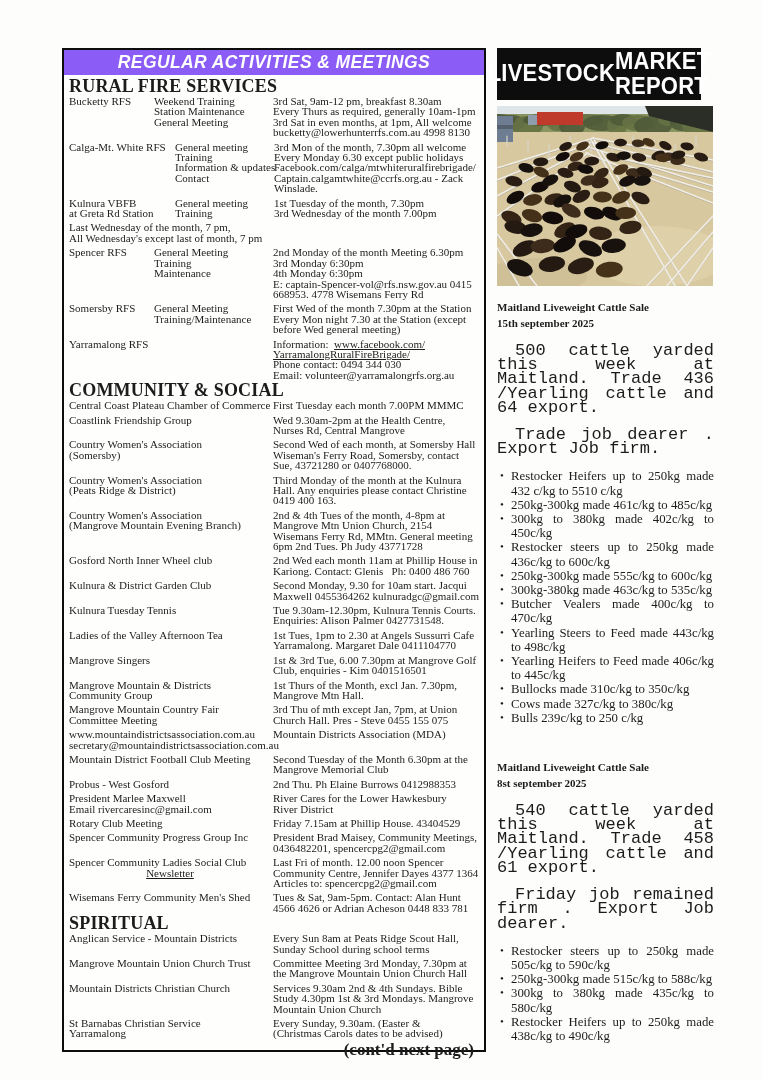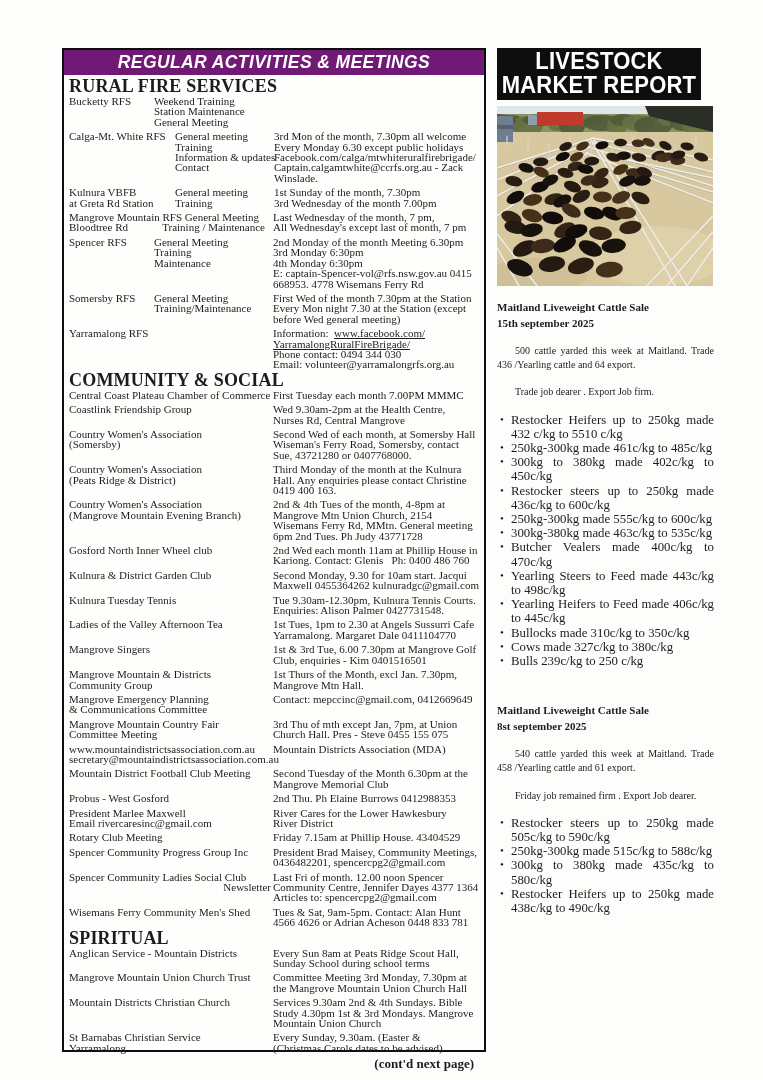--- a/index.html
+++ b/index.html
@@ -9,63 +9,63 @@
     font-family:"Liberation Serif","DejaVu Serif",serif;
     color:#1c1c1c;
     -webkit-font-smoothing:antialiased;
   }
   
   .left-box{
     position:absolute;left:62px;top:48px;width:424px;height:1004px;
     border:2px solid #0d0d0d;background:#fefefc;box-sizing:border-box;
   }
   .left-title{
-    background:#701a75;color:#fff;height:25px;line-height:25px;
+    background:#8b5cf6;color:#fff;height:25px;line-height:25px;
     text-align:center;font-family:"Liberation Sans","DejaVu Sans",sans-serif;
     font-weight:bold;font-style:italic;font-size:17.5px;letter-spacing:.4px;
     transform-origin:center;white-space:nowrap;
   }
   .left-content{padding:2px 4px 0 5px;font-size:11px;line-height:10.4px;}
   .sec-header{
     font-weight:bold;font-size:18px;line-height:13px;
     letter-spacing:.2px;margin:3px 0 3px 0;
   }
   .row{display:grid;margin-bottom:4px;column-gap:2px;}
   .row.a{grid-template-columns:83px 117px 1fr;}
   .row.b{grid-template-columns:104px 97px 1fr;}
   .row.w{grid-template-columns:202px 1fr;}
   .cell{min-width:0;}
   .line{white-space:nowrap;}
   .line.split{display:flex;justify-content:space-between;padding-right:6px;}
-  .line.center{text-align:right;white-space:normal;}
+  .line.center{text-align:center;white-space:normal;text-decoration:underline;}
   .u-link{text-decoration:underline;}
   .contd{
-    text-align:right;font-weight:bold;font-size:13px;
+    text-align:right;font-weight:bold;font-size:17px;
     padding:2px 6px 0 0;font-family:"Liberation Serif",serif;
   }
   .page-num{
     position:absolute;left:370px;top:1094px;font-size:13px;
   }
   
   .right-col{position:absolute;left:497px;top:48px;width:217px;}
   .lm-header{
     background:#0d0d0d;color:#fff;width:204px;height:52px;
-    display:flex;flex-direction:column;justify-content:center;align-items:center;
+    display:flex;justify-content:center;align-items:center;
     font-family:"Liberation Sans","DejaVu Sans",sans-serif;font-weight:bold;
     font-size:22px;line-height:24px;letter-spacing:.2px;
   }
   .lm-header span{display:block;transform:scaleY(1.05);}
   .photo-wrap{margin-top:6px;width:216px;height:180px;}
   .report{width:217px;}
   .report-title{
     font-weight:bold;font-size:11px;line-height:16px;margin-top:13px;
   }
   .report p{
-    margin:13px 0 0 0;font-size:10px;line-height:14.2px;
-    text-align:justify;text-indent:18px;
+    margin:13px 0 0 0;font-size:17px;line-height:14.2px;
+    text-align:justify;text-indent:18px;font-family:Liberation Mono, monospace;
   }
   .bullets{margin-top:13px;}
   .bullet{
     position:relative;padding-left:14px;font-size:12.8px;line-height:14.2px;
     text-align:justify;
   }
   .bullet .mark{position:absolute;left:3px;top:-1px;font-size:11px;}
 </style>
 </head>
 <body>
@@ -76,20 +76,26 @@
       <div class="sec-header">RURAL FIRE SERVICES</div>
       <div class="row a">
         <div class="cell">
           <div class="line">Bucketty RFS</div>
         </div>
         <div class="cell">
           <div class="line">Weekend Training</div>
           <div class="line">Station Maintenance</div>
           <div class="line">General Meeting</div>
         </div>
+        <div class="cell">
+          <div class="line">3rd Sat, 9am-12 pm, breakfast 8.30am</div>
+          <div class="line">Every Thurs as required, generally 10am-1pm</div>
+          <div class="line">3rd Sat in even months, at 1pm, All welcome</div>
+          <div class="line">bucketty@lowerhunterrfs.com.au 4998 8130</div>
+        </div>
       </div>
       <div class="row b">
         <div class="cell">
           <div class="line">Calga-Mt. White RFS</div>
         </div>
         <div class="cell">
           <div class="line">General meeting</div>
           <div class="line">Training</div>
           <div class="line">Information &amp; updates</div>
           <div class="line">Contact</div>
@@ -105,32 +111,25 @@
       <div class="row b">
         <div class="cell">
           <div class="line">Kulnura VBFB</div>
           <div class="line">at Greta Rd Station</div>
         </div>
         <div class="cell">
           <div class="line">General meeting</div>
           <div class="line">Training</div>
         </div>
         <div class="cell">
-          <div class="line">1st Sunday of the month, 7.30pm</div>
+          <div class="line">1st Tuesday of the month, 7.30pm</div>
           <div class="line">3rd Wednesday of the month 7.00pm</div>
         </div>
       </div>
       <div class="row w">
-        <div class="cell">
-          <div class="line">Mangrove Mountain RFS General Meeting</div>
-          <div class="line split">
-            <span>Bloodtree Rd</span>
-            <span>Training / Maintenance</span>
-          </div>
-        </div>
         <div class="cell">
           <div class="line">Last Wednesday of the month, 7 pm,</div>
           <div class="line">All Wednesday's except last of month, 7 pm</div>
         </div>
       </div>
       <div class="row a">
         <div class="cell">
           <div class="line">Spencer RFS</div>
         </div>
         <div class="cell">
@@ -269,29 +268,20 @@
         </div>
       </div>
       <div class="row w">
         <div class="cell">
           <div class="line">Mangrove Mountain &amp; Districts</div>
           <div class="line">Community Group</div>
         </div>
         <div class="cell">
           <div class="line">1st Thurs of the Month, excl Jan. 7.30pm,</div>
           <div class="line">Mangrove Mtn Hall.</div>
-        </div>
-      </div>
-      <div class="row w">
-        <div class="cell">
-          <div class="line">Mangrove Emergency Planning</div>
-          <div class="line">&amp; Communications Committee</div>
-        </div>
-        <div class="cell">
-          <div class="line">Contact: mepccinc@gmail.com, 0412669649</div>
         </div>
       </div>
       <div class="row w">
         <div class="cell">
           <div class="line">Mangrove Mountain Country Fair</div>
           <div class="line">Committee Meeting</div>
         </div>
         <div class="cell">
           <div class="line">3rd Thu of mth except Jan, 7pm, at Union</div>
           <div class="line">Church Hall. Pres - Steve 0455 155 075</div>

